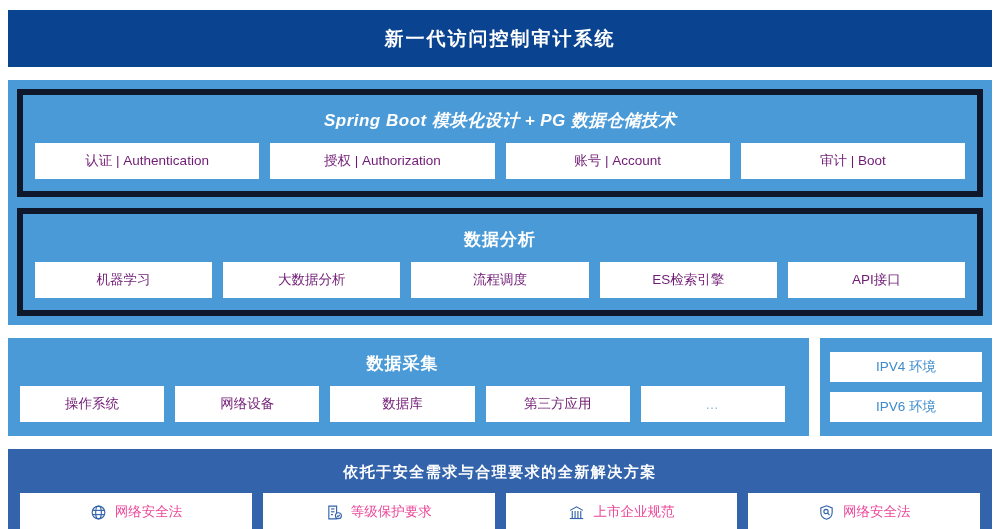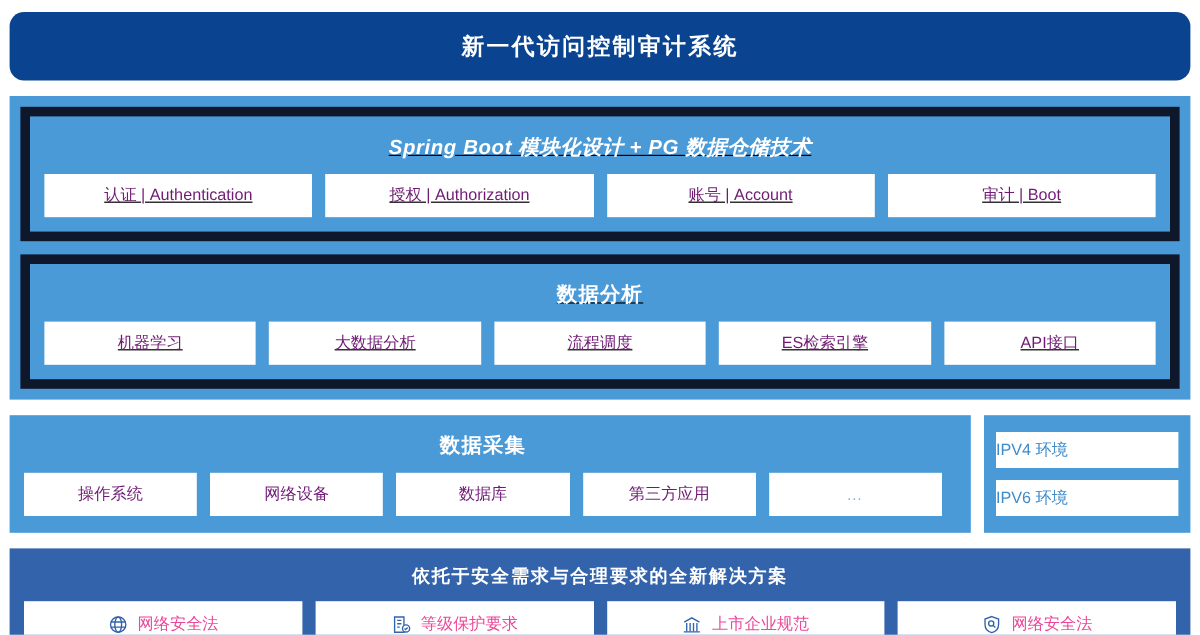--- a/index.html
+++ b/index.html
@@ -8,41 +8,40 @@
     background: #ffffff;
     font-family: "Liberation Sans", "DejaVu Sans", sans-serif;
     overflow: hidden;
   }
   .page { width: 1000px; height: 529px; position: relative; padding: 10px 8px 0 8px; }
 
   
   .header-banner {
     height: 57px;
     background: #0a4490;
-    display: flex; align-items: center; justify-content: center; border-radius: 12px;
+    display: flex; align-items: center; justify-content: center;
   }
   .header-title {
     color: #ffffff;
     font-size: 19px;
     font-weight: bold;
     letter-spacing: 2px;
   }
 
   
   .panel-light { background: #4a9ad8; }
   .panel-deep  { background: #3263ab; }
 
   .stack-top {
     margin-top: 13px;
     padding: 9px;
   }
   .inner-panel {
-    border: 8px solid #0f172a;
+    border: 6px solid #0f172a;
     padding: 9px 12px 12px 12px;
-    text-decoration: underline;
   }
   .inner-panel + .inner-panel { margin-top: 11px; }
 
   .panel-heading {
     color: #ffffff;
     text-align: center;
     font-size: 17px;
     font-weight: bold;
     padding: 5px 0 11px 0;
     letter-spacing: 1px;
@@ -76,21 +75,21 @@
   .collect-side {
     width: 172px;
     flex: 0 0 172px;
     padding: 10px;
     display: flex; flex-direction: column; justify-content: center;
     gap: 10px;
   }
   .side-card {
     background: #ffffff;
     height: 30px;
-    display: flex; align-items: center; justify-content: flex-start;
+    display: flex; align-items: center; justify-content: center;
     color: #3d8bcc;
     font-size: 13.5px;
   }
 
   
   .bottom-panel {
     margin-top: 13px;
     padding: 9px 12px 14px 12px;
   }
   .bottom-panel .panel-heading { font-size: 15px; letter-spacing: 1.5px; }

